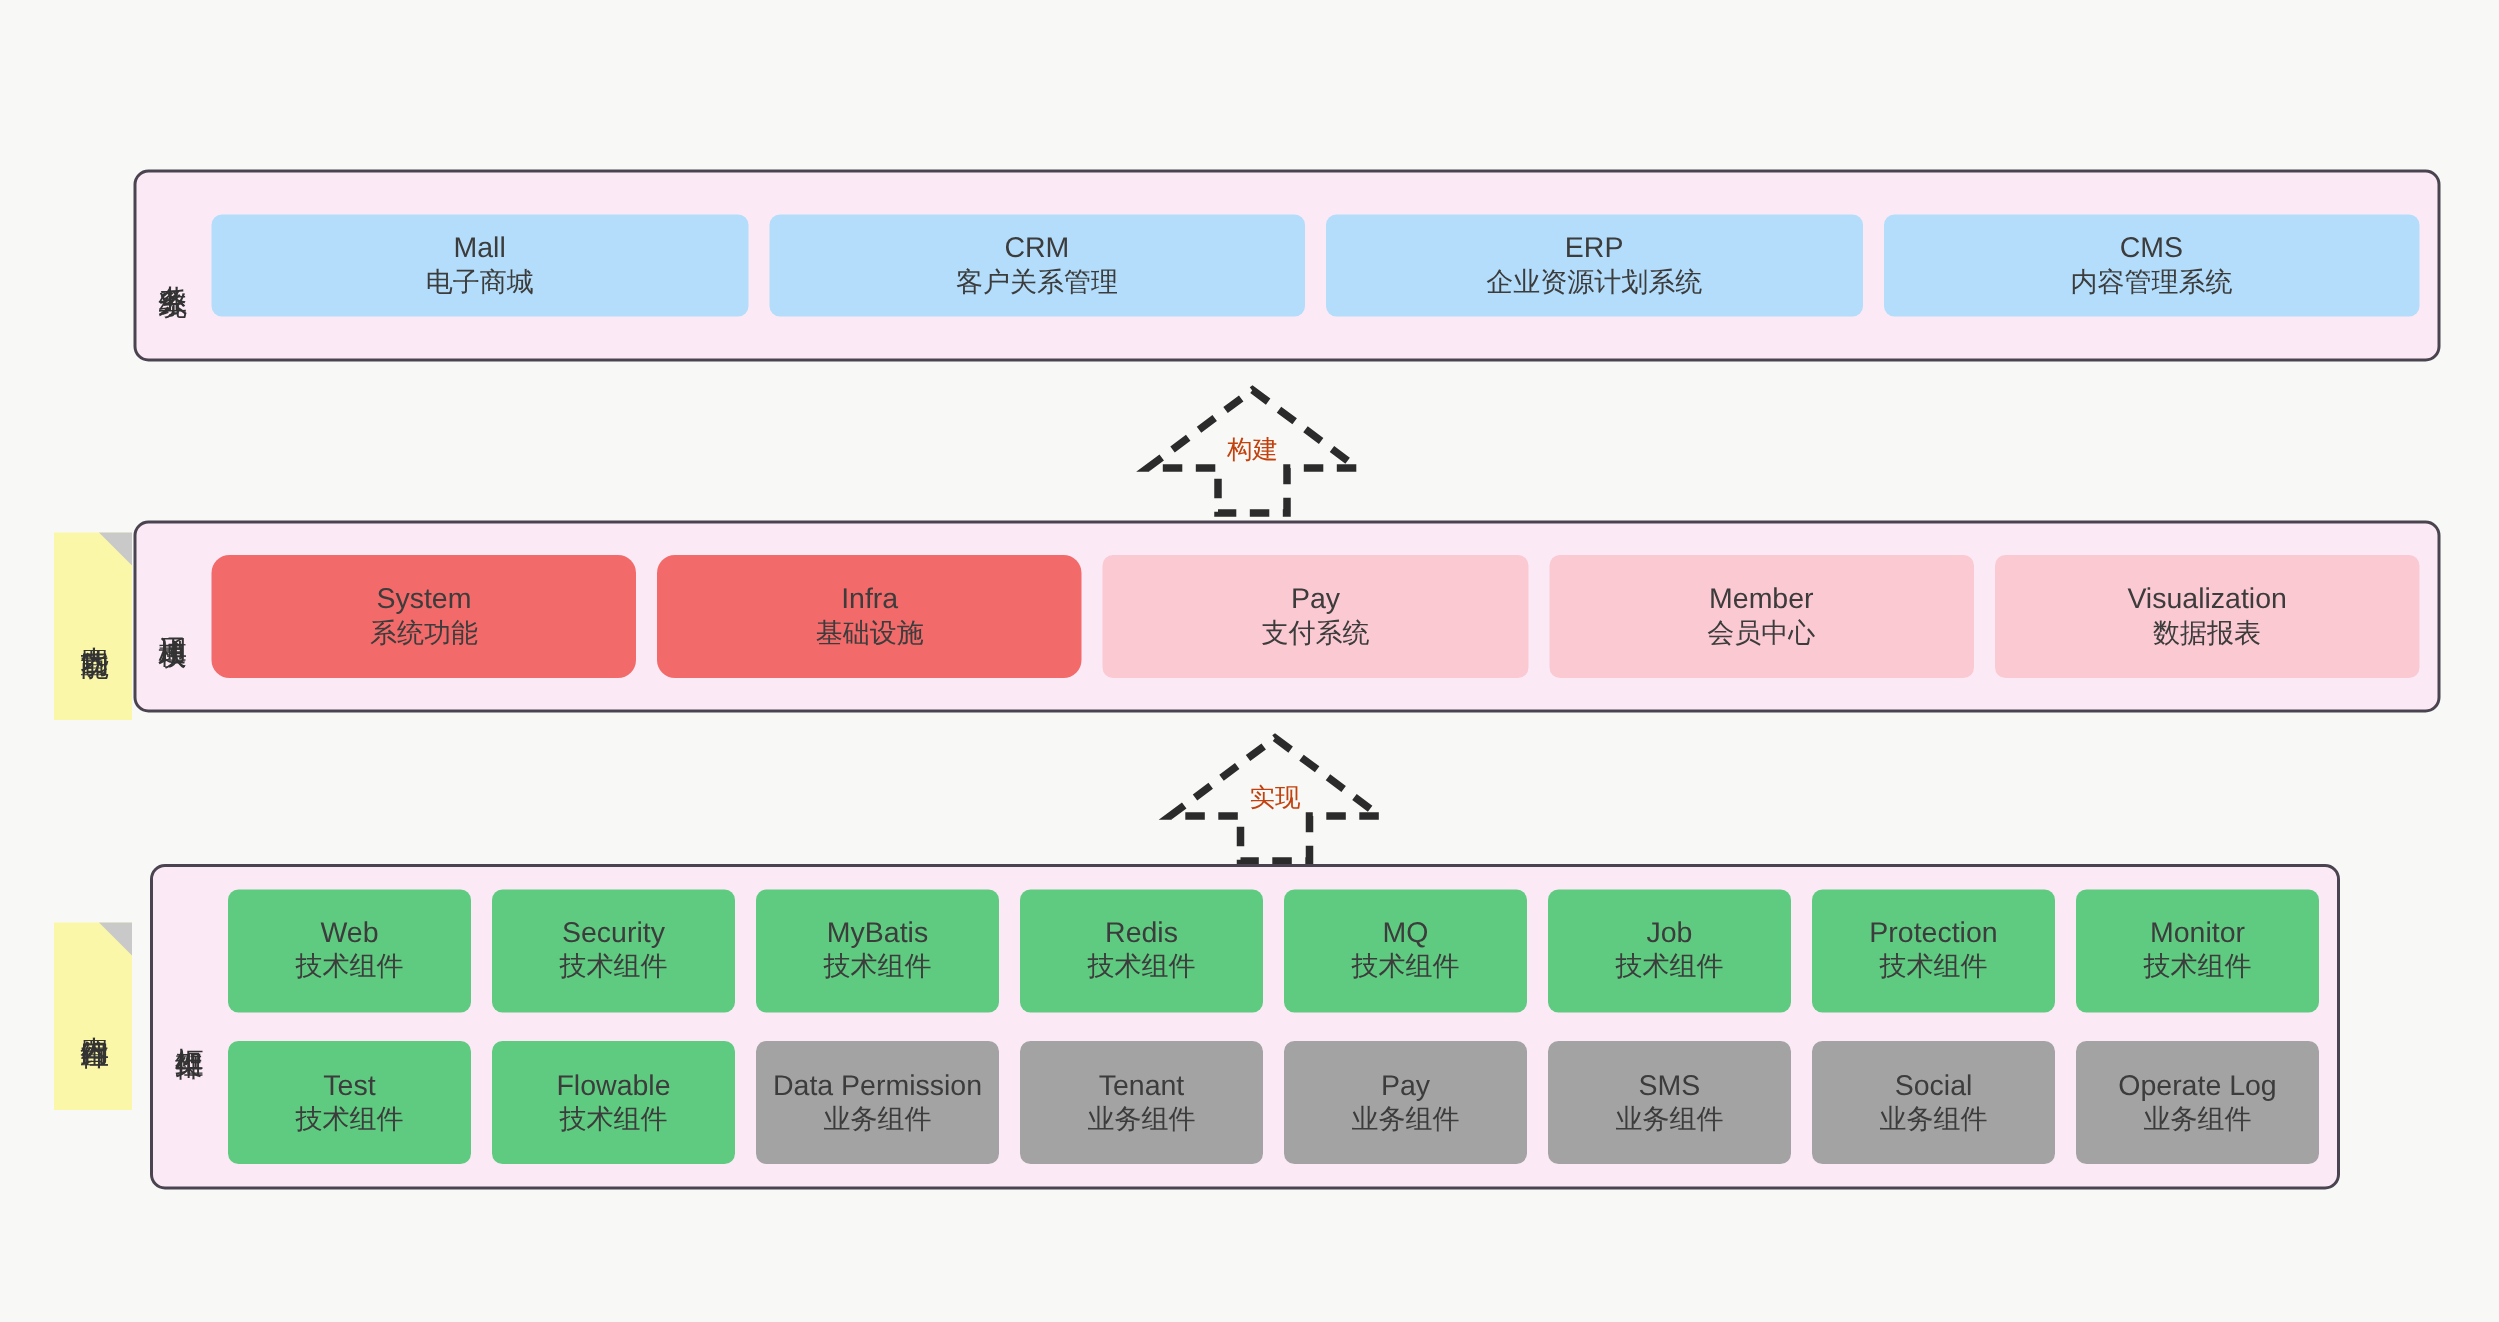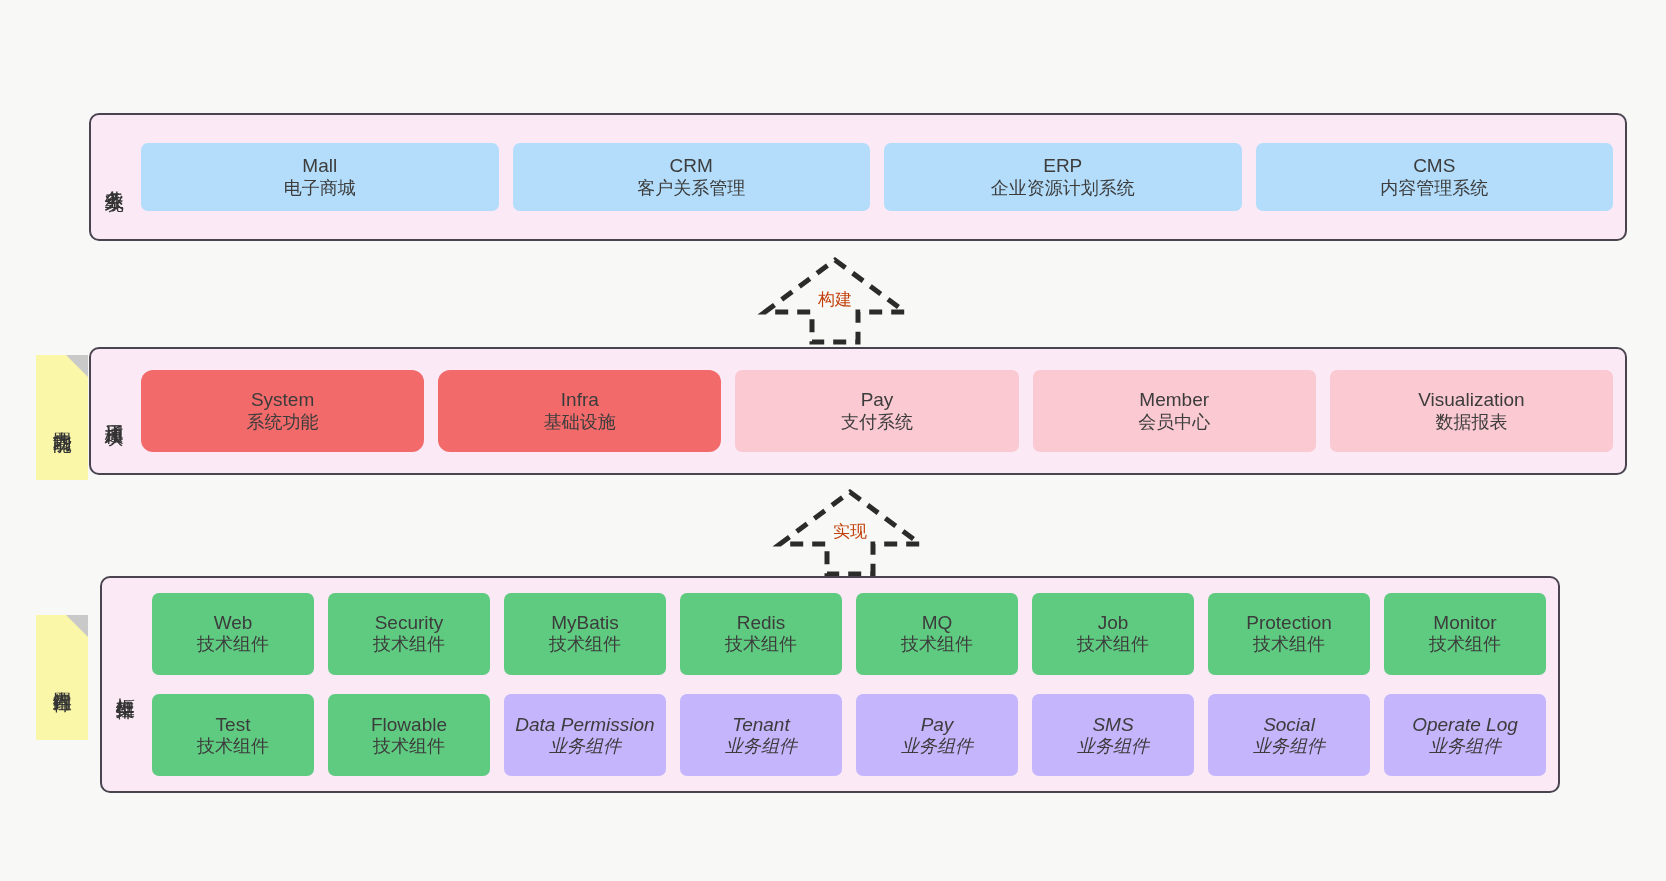--- a/index.html
+++ b/index.html
@@ -71,21 +71,21 @@
     padding:6px 4px;
     line-height:1.22;
   }
   .card .en{font-size:19px;}
   .card .cn{font-size:18px;}
 
   .c-blue  {background:#b3ddfb;}
   .c-red   {background:#f26a6a;border-radius:12px;}
   .c-pink  {background:#fbc9d2;}
   .c-green {background:#5fcb80;}
-  .c-lgreen{background:#c4b5fd;font-style:italic;}
+  .c-lgreen{background:#a3a3a3;}
 
   
   #layer-business{left:89px;top:113px;width:1538px;height:128px;}
   #layer-business .row{height:76px;flex:none;width:100%;}
   #layer-business .layer-body{align-items:center;}
   #layer-business .card{height:68px;}
 
   
   #layer-common{left:89px;top:347px;width:1538px;height:128px;}
   #layer-common .row{height:82px;flex:none;width:100%;}

